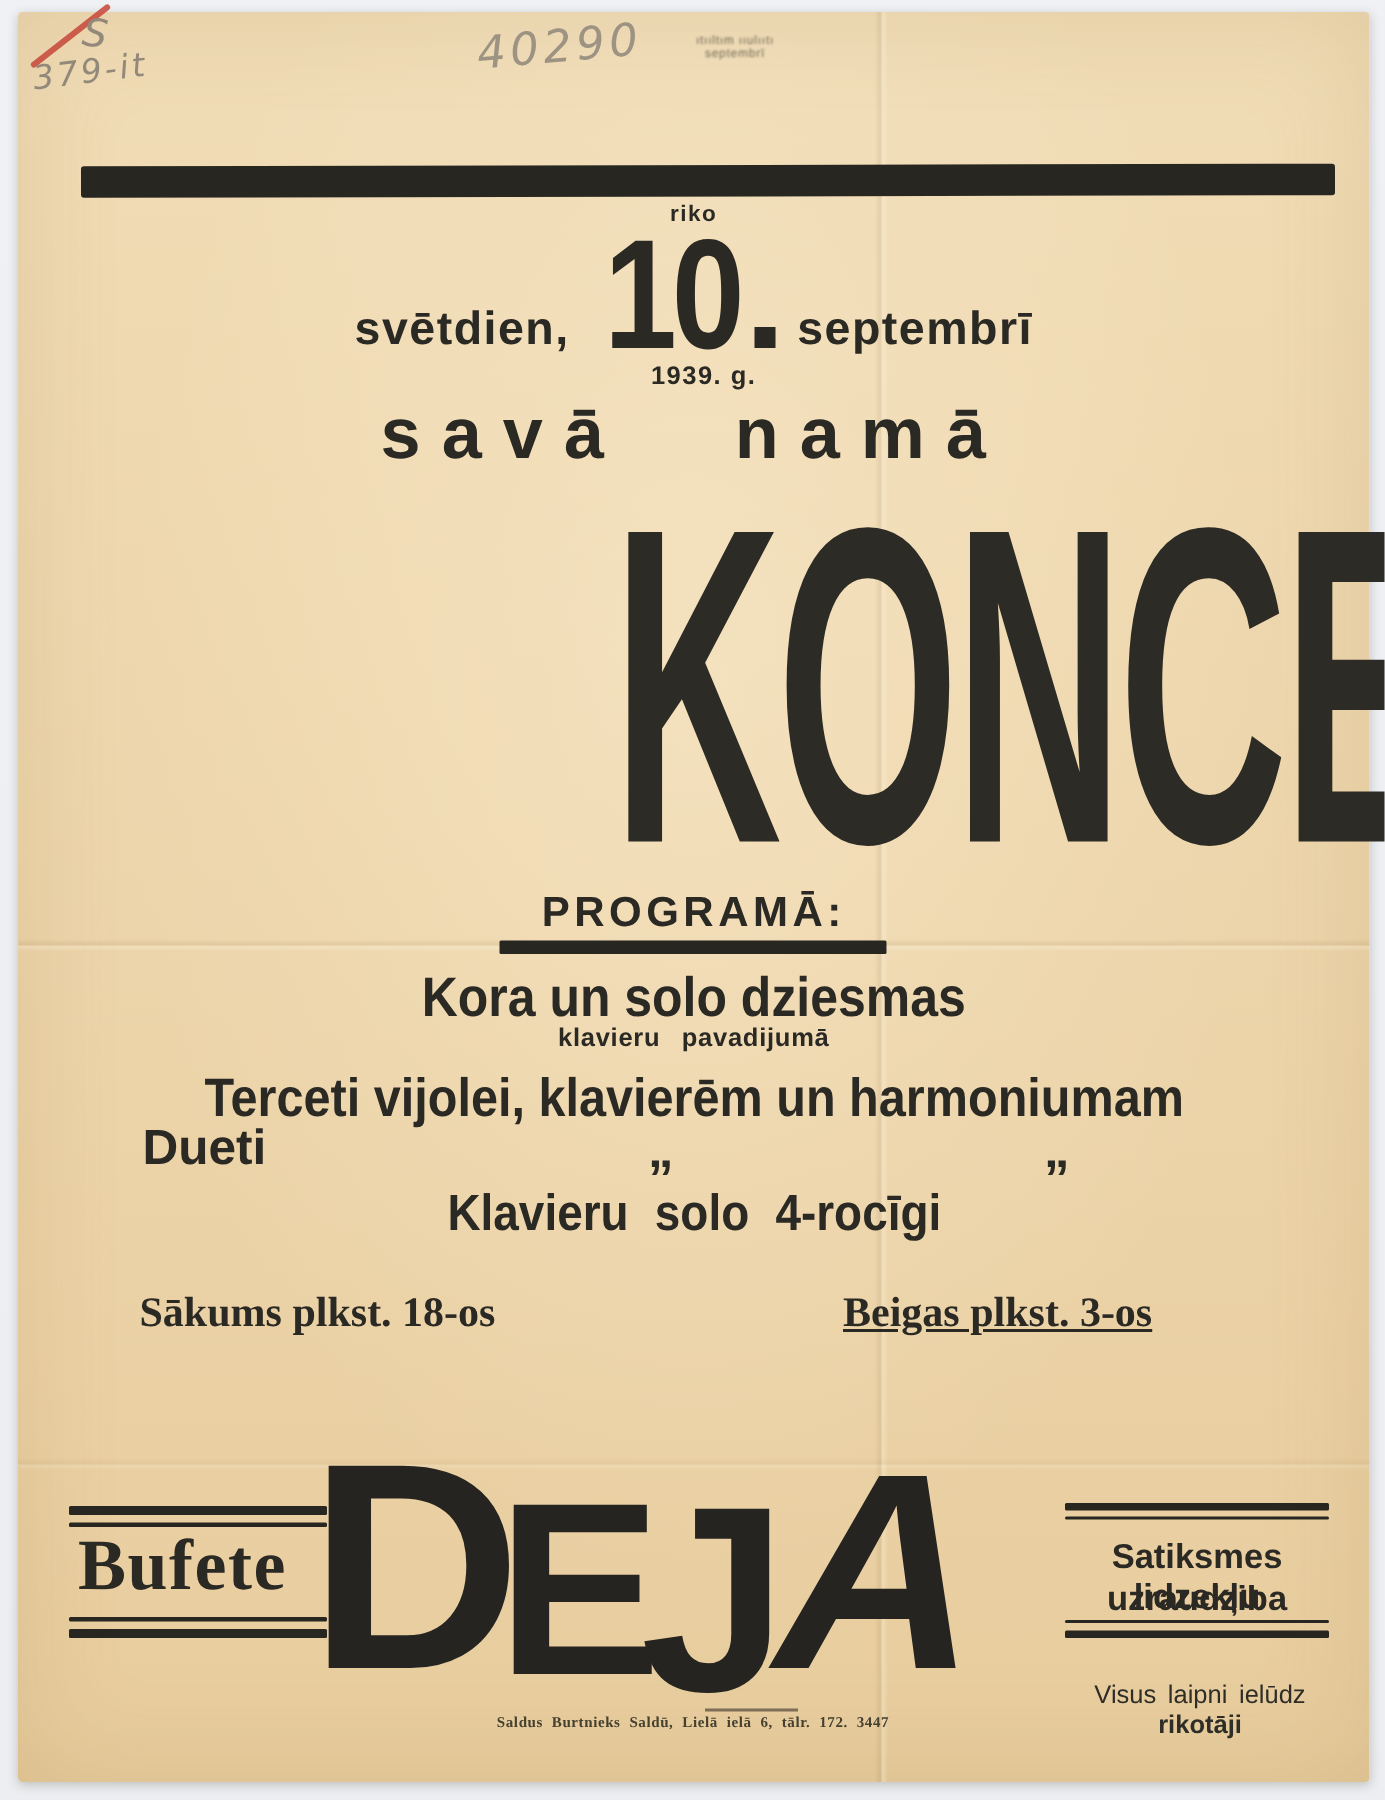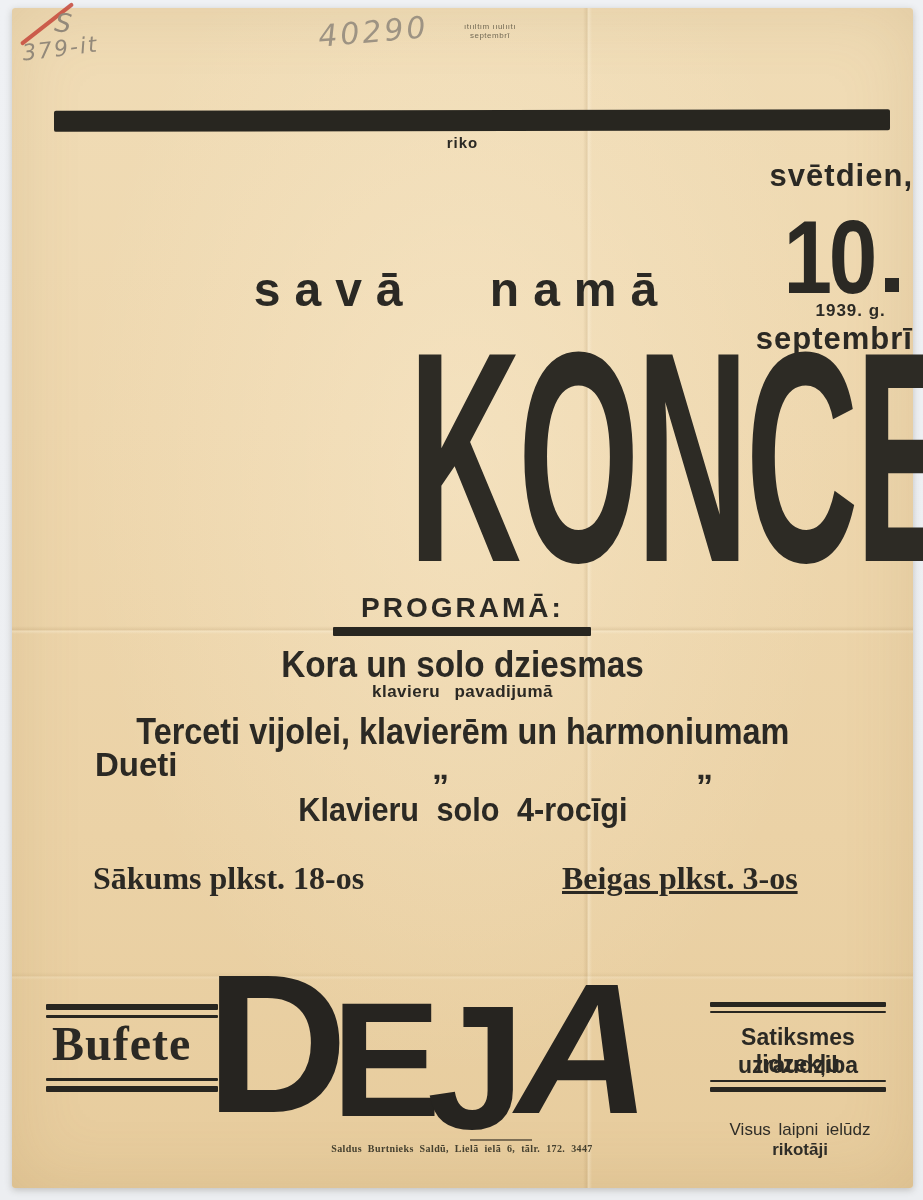--- a/index.html
+++ b/index.html
@@ -37,21 +37,21 @@
   .pencil-40290{left:318px;top:14px;font-size:30px;transform:rotate(-5deg);letter-spacing:3px;color:#9d9383;}
   .stamp{left:420px;top:22px;width:96px;text-align:center;color:#5c5543;
     font-size:8px;line-height:9px;font-weight:normal;letter-spacing:.5px;filter:blur(.7px);opacity:.85;padding-left:22px;}
 
   
   .org-title{top:56px;font-family:"Liberation Serif",serif;font-weight:bold;font-size:46px;letter-spacing:1px;}
   .title-bar{left:54px;top:110px;width:836px;height:21px;background:#282620;border-radius:2px;transform:rotate(-.12deg);}
   .riko{top:134px;font-size:15px;font-weight:bold;letter-spacing:1px;}
 
   
-  .date-row{top:158px;left:12px;width:901px;display:flex;justify-content:center;align-items:flex-end;flex-direction:column;}
+  .date-row{top:158px;left:12px;width:901px;display:flex;justify-content:center;align-items:flex-end;}
   .date-word{font-size:31px;font-weight:bold;letter-spacing:1px;margin-bottom:24px;}
   .date-mid{display:flex;flex-direction:column;align-items:center;margin:0 14px;}
   .date-num-wrap{display:flex;align-items:flex-end;}
   .date-num{font-size:104px;line-height:78px;font-weight:bold;letter-spacing:-4px;display:inline-block;transform:scaleX(.84);transform-origin:50% 100%;}
   .date-dot{width:14px;height:14px;background:#2b2924;margin:0 0 4px 2px;}
   .date-year{font-size:17px;font-weight:bold;letter-spacing:1px;margin-top:5px;margin-left:27px;}
 
   .venue{top:262px;font-size:48px;font-weight:bold;letter-spacing:14px;word-spacing:46px;}
 
   .koncertu{top:346px;}
@@ -65,21 +65,21 @@
   .kora span{transform:scaleX(.9);}
   .kora-sub{top:682px;font-size:17px;font-weight:bold;word-spacing:9px;letter-spacing:.5px;}
   .terceti{top:699px;font-size:36px;font-weight:bold;margin-top:12px;}
   .terceti span{transform:scaleX(.9);}
   .dueti{left:95px;top:746px;font-size:33px;font-weight:bold;}
   .ditto{font-size:34px;font-weight:bold;top:748px;}
   .ditto1{left:432px;} .ditto2{left:696px;}
   .klav-solo{top:790px;font-size:34px;font-weight:bold;word-spacing:10px;text-align:center;}
   .klav-solo span{transform:scaleX(.9);}
 
-  .time{font-family:"Liberation Serif",serif;font-weight:bold;font-size:32px;top:860px;}
+  .time{font-family:"Liberation Serif",serif;font-weight:bold;font-size:28px;top:860px;}
   .time-start{left:93px;} .time-end{left:562px;text-decoration:underline;}
 
   .pricing{top:918px;font-size:20px;font-weight:bold;word-spacing:5px;}
   .pricing span{transform:scaleX(.97);}
 
   
   .rule{background:#282620;border-radius:1px;}
   .bufete-word{left:52px;top:1016px;font-family:"Liberation Serif",serif;font-weight:bold;font-size:48px;letter-spacing:1px;}
   .deja{left:206px;top:966px;display:flex;align-items:flex-end;color:#262420;font-weight:bold;line-height:1;}
   .deja .gD{font-size:196px;line-height:158px;}

